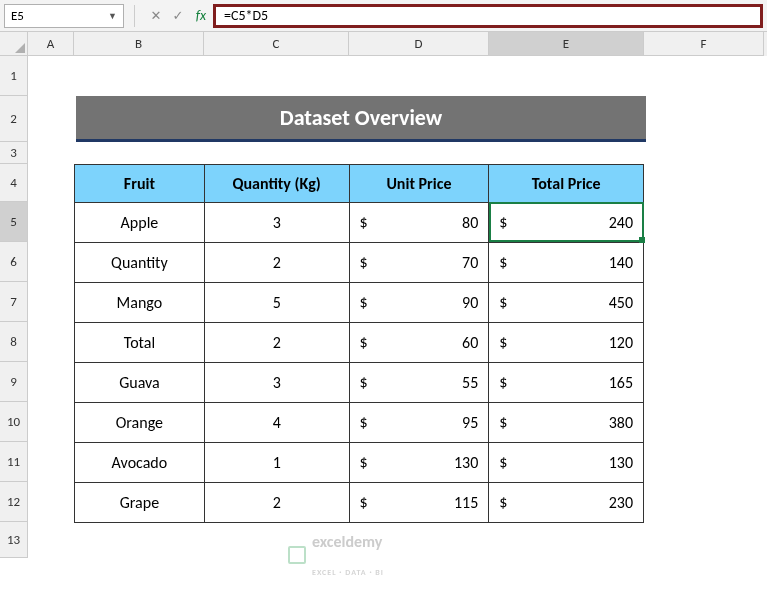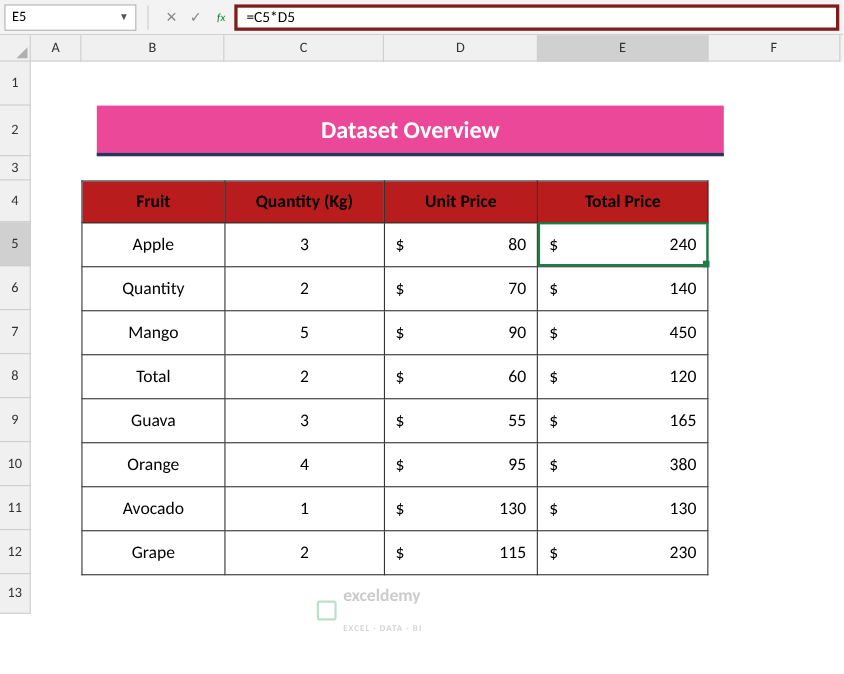--- a/index.html
+++ b/index.html
@@ -41,21 +41,21 @@
       margin: 0 10px;
     }
     .fb-icon {
       width: 22px;
       text-align: center;
       color: #888;
       font-size: 13px;
     }
     .fb-fx {
       font-style: italic;
-      font-size: 10px;
+      font-size: 14px;
       color: #15803d;
       width: 24px;
       text-align: center;
     }
     .fb-formula {
       flex: 1;
       padding: 0 8px;
       font-size: 14px;
       background: #fff;
       height: 24px;
@@ -124,42 +124,42 @@
     .colE { width: 155px; }
     .colF { width: 120px; }
     .row1 { height: 40px; }
     .row2 { height: 46px; }
     .row3 { height: 22px; }
     .row4 { height: 38px; }
     .rowN { height: 40px; }
     .row13 { height: 36px; }
     .title-banner {
       position: absolute;
-      left: 60px;
+      left: 48px;
       top: 40px;
       width: 570px;
       height: 46px;
-      background: #ec4899;
+      background: #737373;
       color: #fff;
       font-size: 22px;
       font-weight: bold;
       display: flex;
       align-items: center;
       justify-content: center;
       border-bottom: 3px solid #203864;
     }
     .data-table {
       position: absolute;
       left: 46px;
       top: 108px;
       border-collapse: collapse;
       width: 570px;
     }
     .data-table th {
-      background: #b91c1c;
+      background: #7dd3fc;
       font-weight: bold;
       font-size: 16px;
       height: 38px;
       border: 1px solid #333;
       text-align: center;
       margin-top: 28px;
     }
     .data-table td {
       border: 1px solid #333;
       height: 40px;

